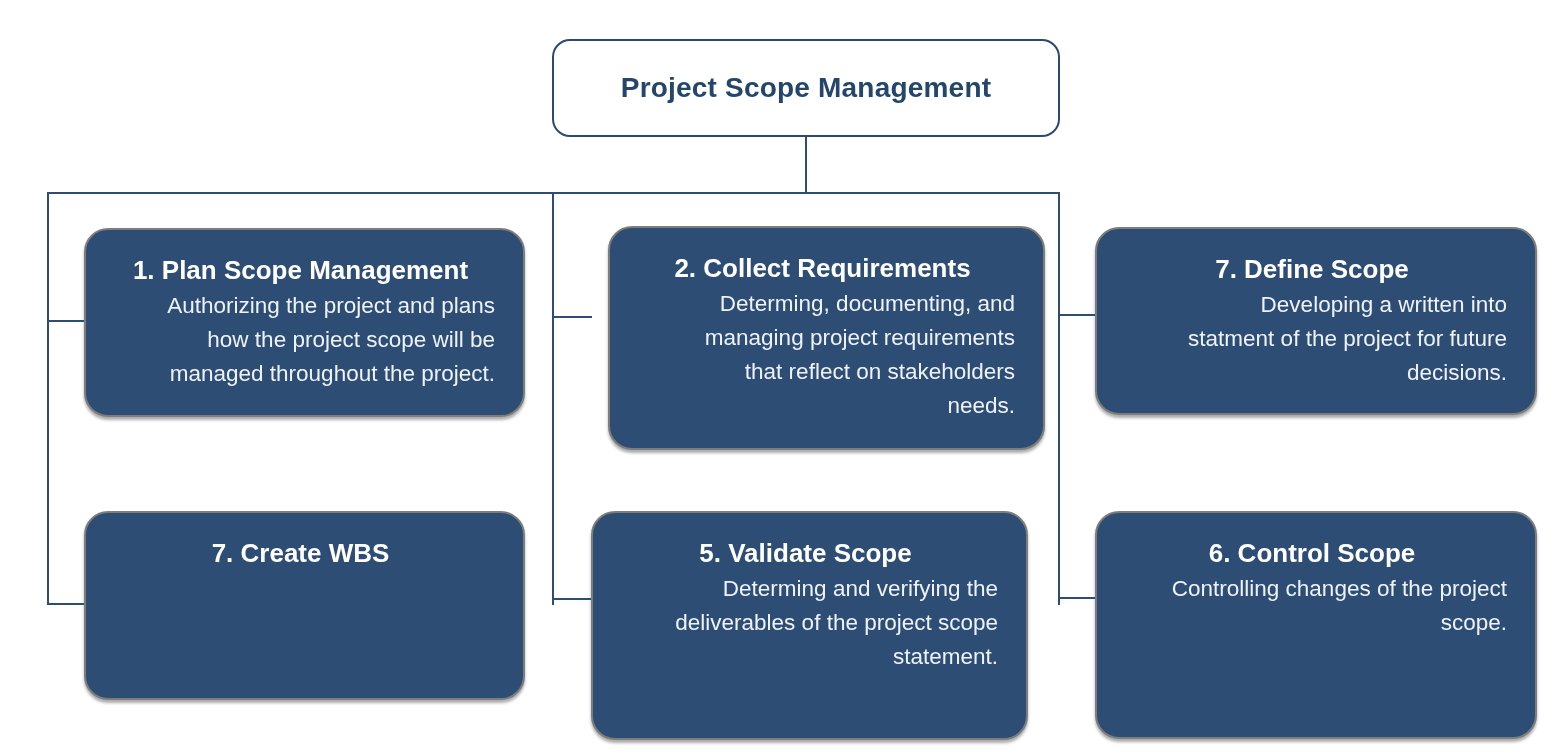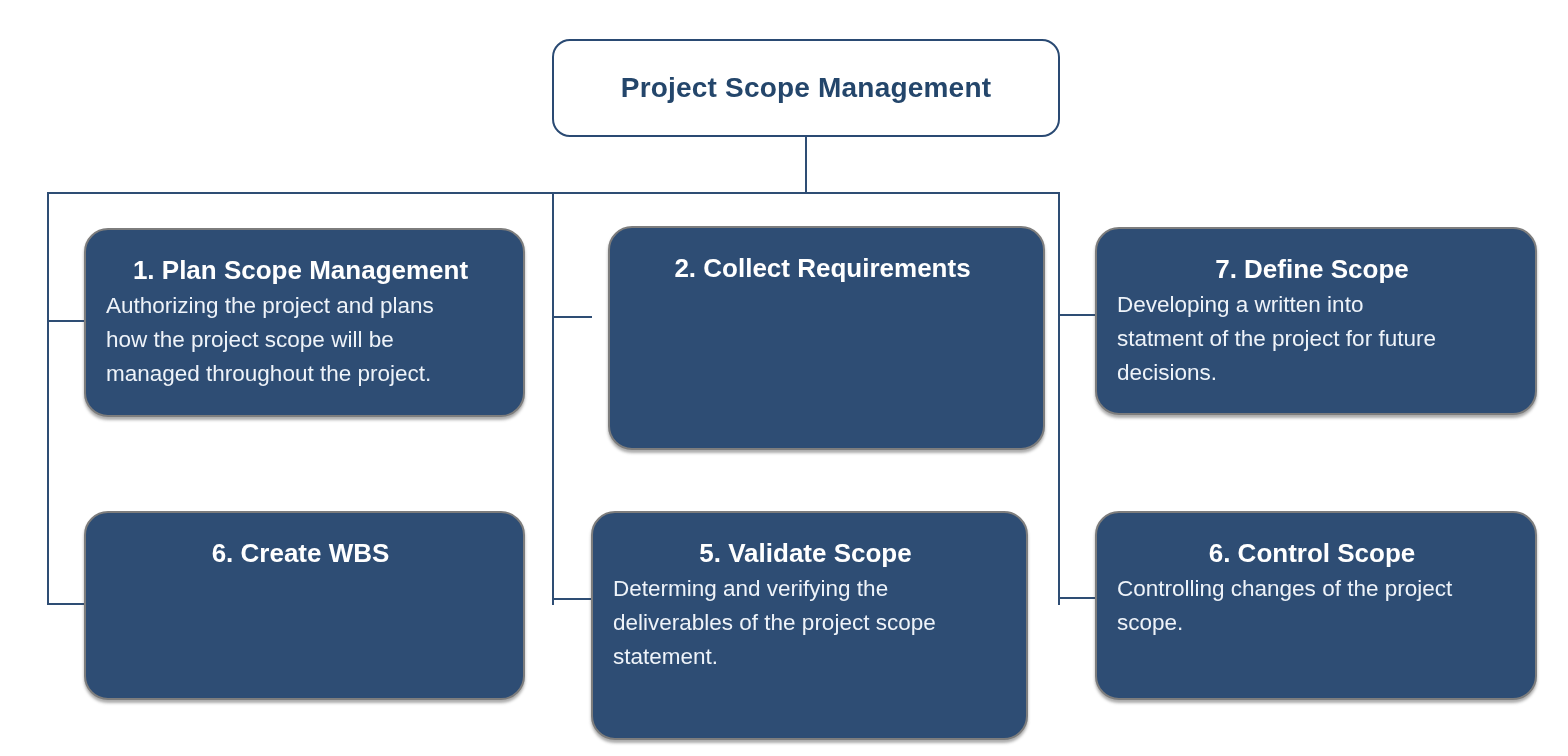--- a/index.html
+++ b/index.html
@@ -36,28 +36,28 @@
     position:absolute;background:#2e4d74;border:2px solid #7d7d7d;
     border-radius:24px;box-sizing:border-box;color:#eef3f9;
     padding:24px 28px 16px 20px;
     box-shadow:0 3px 3px rgba(70,70,70,.45);
   }
   .node-title{
     margin:0 0 3px 0;font-size:26px;font-weight:bold;color:#ffffff;
     text-align:center;line-height:32px;
   }
   .node-desc{
-    margin:0;font-size:22.5px;line-height:34px;white-space:pre-line;
+    margin:0;font-size:22.5px;line-height:34px;white-space:pre-line;text-align:right;
   }
   .b1{left:84px;top:228px;width:441px;height:189px;}
   .b2{left:591px;top:226px;width:437px;height:224px;margin-left:17px;}
   .b3{left:1095px;top:227px;width:442px;height:188px;}
   .b4{left:84px;top:511px;width:441px;height:189px;}
   .b5{left:591px;top:511px;width:437px;height:229px;}
-  .b6{left:1095px;top:511px;width:442px;height:189px;}
+  .b6{left:1095px;top:511px;width:442px;height:228px;}
 </style>
 </head>
 <body>
 
 <div class="canvas">
 
   <div class="root">
     <span class="root-title">Project Scope Management</span>
   </div>
 
@@ -75,31 +75,35 @@
 
   <div class="node b1">
     <h3 class="node-title">1. Plan Scope Management</h3>
     <p class="node-desc">Authorizing the project and plans
 how the project scope will be
 managed throughout the project.</p>
   </div>
 
   <div class="node b2">
     <h3 class="node-title">2. Collect Requirements</h3>
+    <p class="node-desc">Determing, documenting, and
+managing project requirements
+that reflect on stakeholders
+needs.</p>
   </div>
 
   <div class="node b3">
     <h3 class="node-title">7. Define Scope</h3>
     <p class="node-desc">Developing a written into
 statment of the project for future
 decisions.</p>
   </div>
 
   <div class="node b4">
-    <h3 class="node-title">6. Create WBS</h3>
+    <h3 class="node-title">7. Create WBS</h3>
   </div>
 
   <div class="node b5">
     <h3 class="node-title">5. Validate Scope</h3>
     <p class="node-desc">Determing and verifying the
 deliverables of the project scope
 statement.</p>
   </div>
 
   <div class="node b6">

